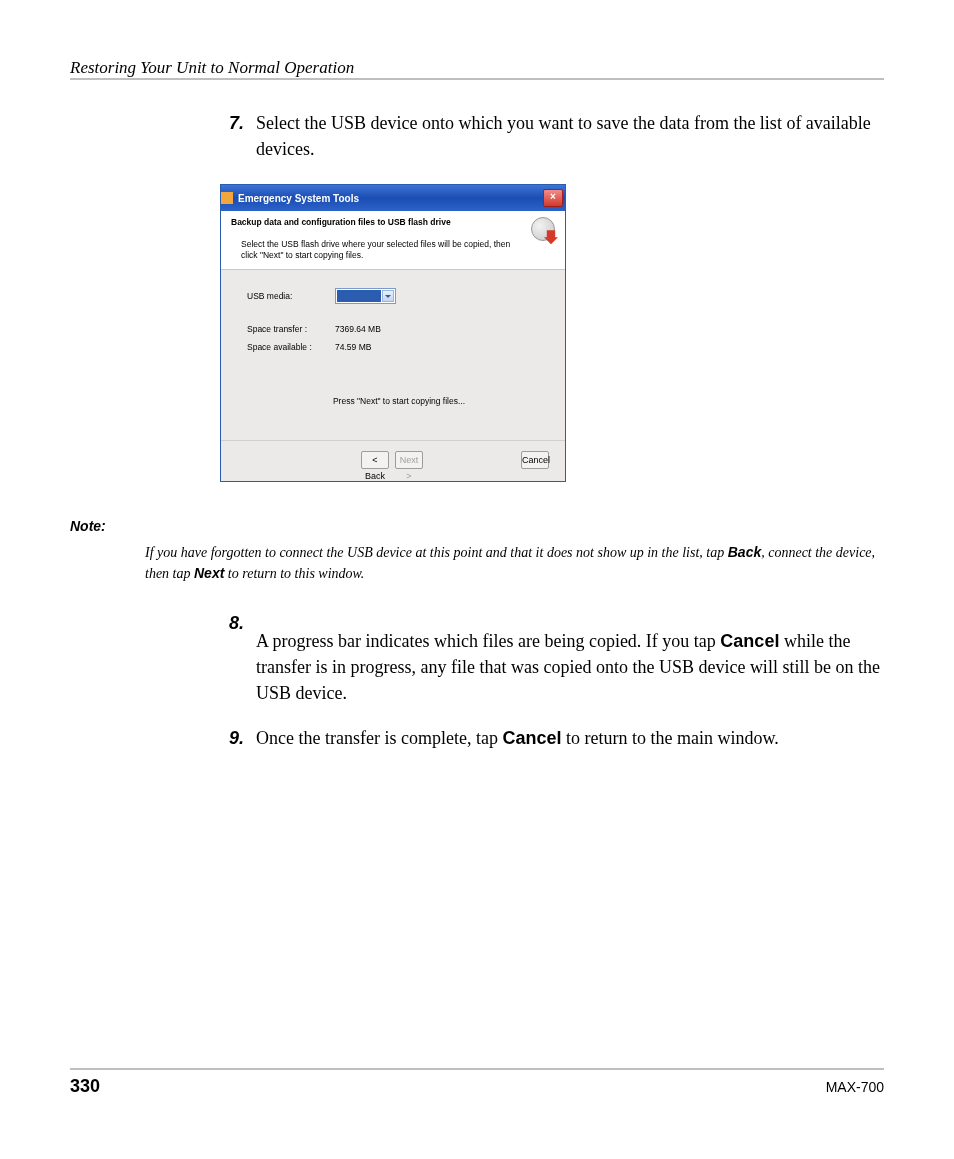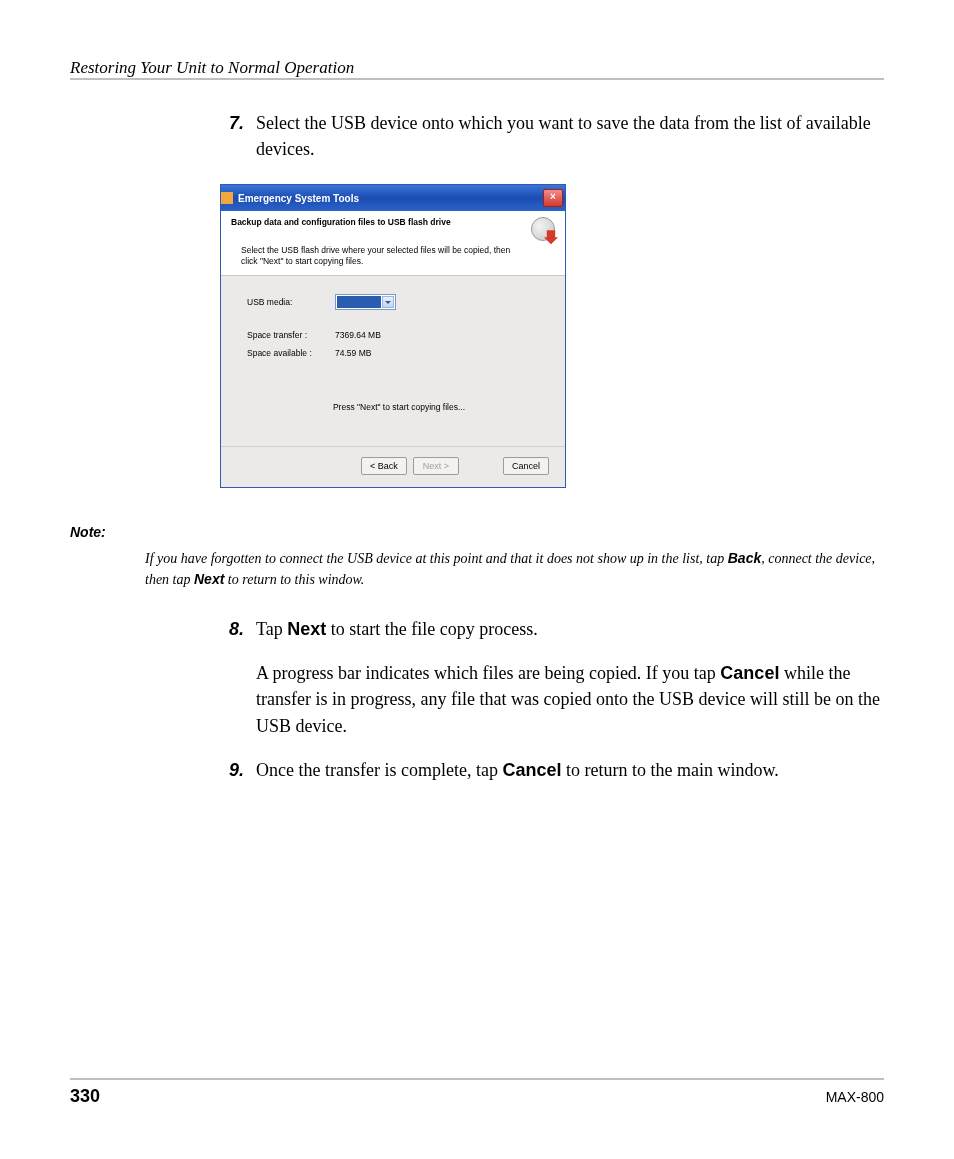--- a/index.html
+++ b/index.html
@@ -75,21 +75,21 @@
     font-weight: bold;
     font-style: normal;
   }
   .note-bold {
     font-family: Arial, Helvetica, sans-serif;
     font-weight: bold;
     font-style: italic;
   }
   .footer {
     position: absolute;
-    bottom: 52px;
+    bottom: 62px;
     left: 70px;
     right: 70px;
   }
   .footer-hr {
     border: none;
     border-top: 2px solid #bfbfbf;
     margin: 0 0 6px 0;
   }
   .footer-row {
     display: flex;
@@ -146,21 +146,21 @@
     cursor: pointer;
   }
   .dlg-header {
     background: #fff;
     padding: 6px 8px 8px 10px;
     display: flex;
     align-items: flex-start;
     border-bottom: 1px solid #c9c9c9;
   }
   .dlg-header .dh-text { flex: 1; font-size: 8.5px; color: #000; }
-  .dlg-header .dh-text .dh-title { font-weight: bold; margin-bottom: 18px; }
+  .dlg-header .dh-text .dh-title { font-weight: bold; margin-bottom: 12px; }
   .dlg-header .dh-text .dh-desc { padding-left: 10px; line-height: 1.3; }
   .dlg-header .dh-icon {
     width: 26px; height: 26px; margin-left: 6px;
     position: relative;
   }
   .dlg-header .dh-icon .disc {
     width: 22px; height: 22px; border-radius: 50%;
     background: radial-gradient(circle at 35% 35%, #f3f3f3, #c5c5c5);
     border: 1px solid #999;
     position: absolute; top: 0; left: 0;
@@ -215,21 +215,21 @@
   }
   .dlg-sep { border: none; border-top: 1px solid #d0cfce; margin: 0; }
   .dlg-buttons {
     padding: 10px 10px 12px 10px;
     display: flex;
     align-items: center;
     font-size: 9px;
   }
   .dlg-buttons .spacer-left { flex: 0 0 130px; }
   .btn {
-    width: 46px; height: 18px;
+    width: 28px; height: 18px;
     line-height: 16px;
     text-align: center;
     background: #f3f2f0;
     border: 1px solid #9c9c9c;
     border-radius: 2px;
     box-sizing: border-box;
     cursor: pointer;
     margin-right: 6px;
   }
   .btn.disabled {
@@ -302,37 +302,34 @@
   <div class="note-row">
     <div class="note-label">Note:</div>
     <div class="note-body">
       <span>If you have forgotten to connect the USB device at this point and that it does not show up in the list, tap </span><span class="note-bold">Back</span><span>, connect the device, then tap </span><span class="note-bold">Next</span><span> to return to this window.</span>
     </div>
   </div>
 
   <div class="step step-indent">
     <div class="step-num">8.</div>
     <div class="step-body">
-      <div>
-        <span>Tap </span><span class="bold-inline">Next</span><span> to start the file copy process.</span>
-      </div>
       <div style="margin-top:18px;">
         <span>A progress bar indicates which files are being copied. If you tap </span><span class="bold-inline">Cancel</span><span> while the transfer is in progress, any file that was copied onto the USB device will still be on the USB device.</span>
       </div>
     </div>
   </div>
 
   <div class="step step-indent">
     <div class="step-num">9.</div>
     <div class="step-body">
       <span>Once the transfer is complete, tap </span><span class="bold-inline">Cancel</span><span> to return to the main window.</span>
     </div>
   </div>
 
   <div class="footer">
     <hr class="footer-hr">
     <div class="footer-row">
       <span class="page-num">330</span>
-      <span class="model">MAX-800</span>
+      <span class="model">MAX-700</span>
     </div>
   </div>
 
 </div>
 
 </body></html>

